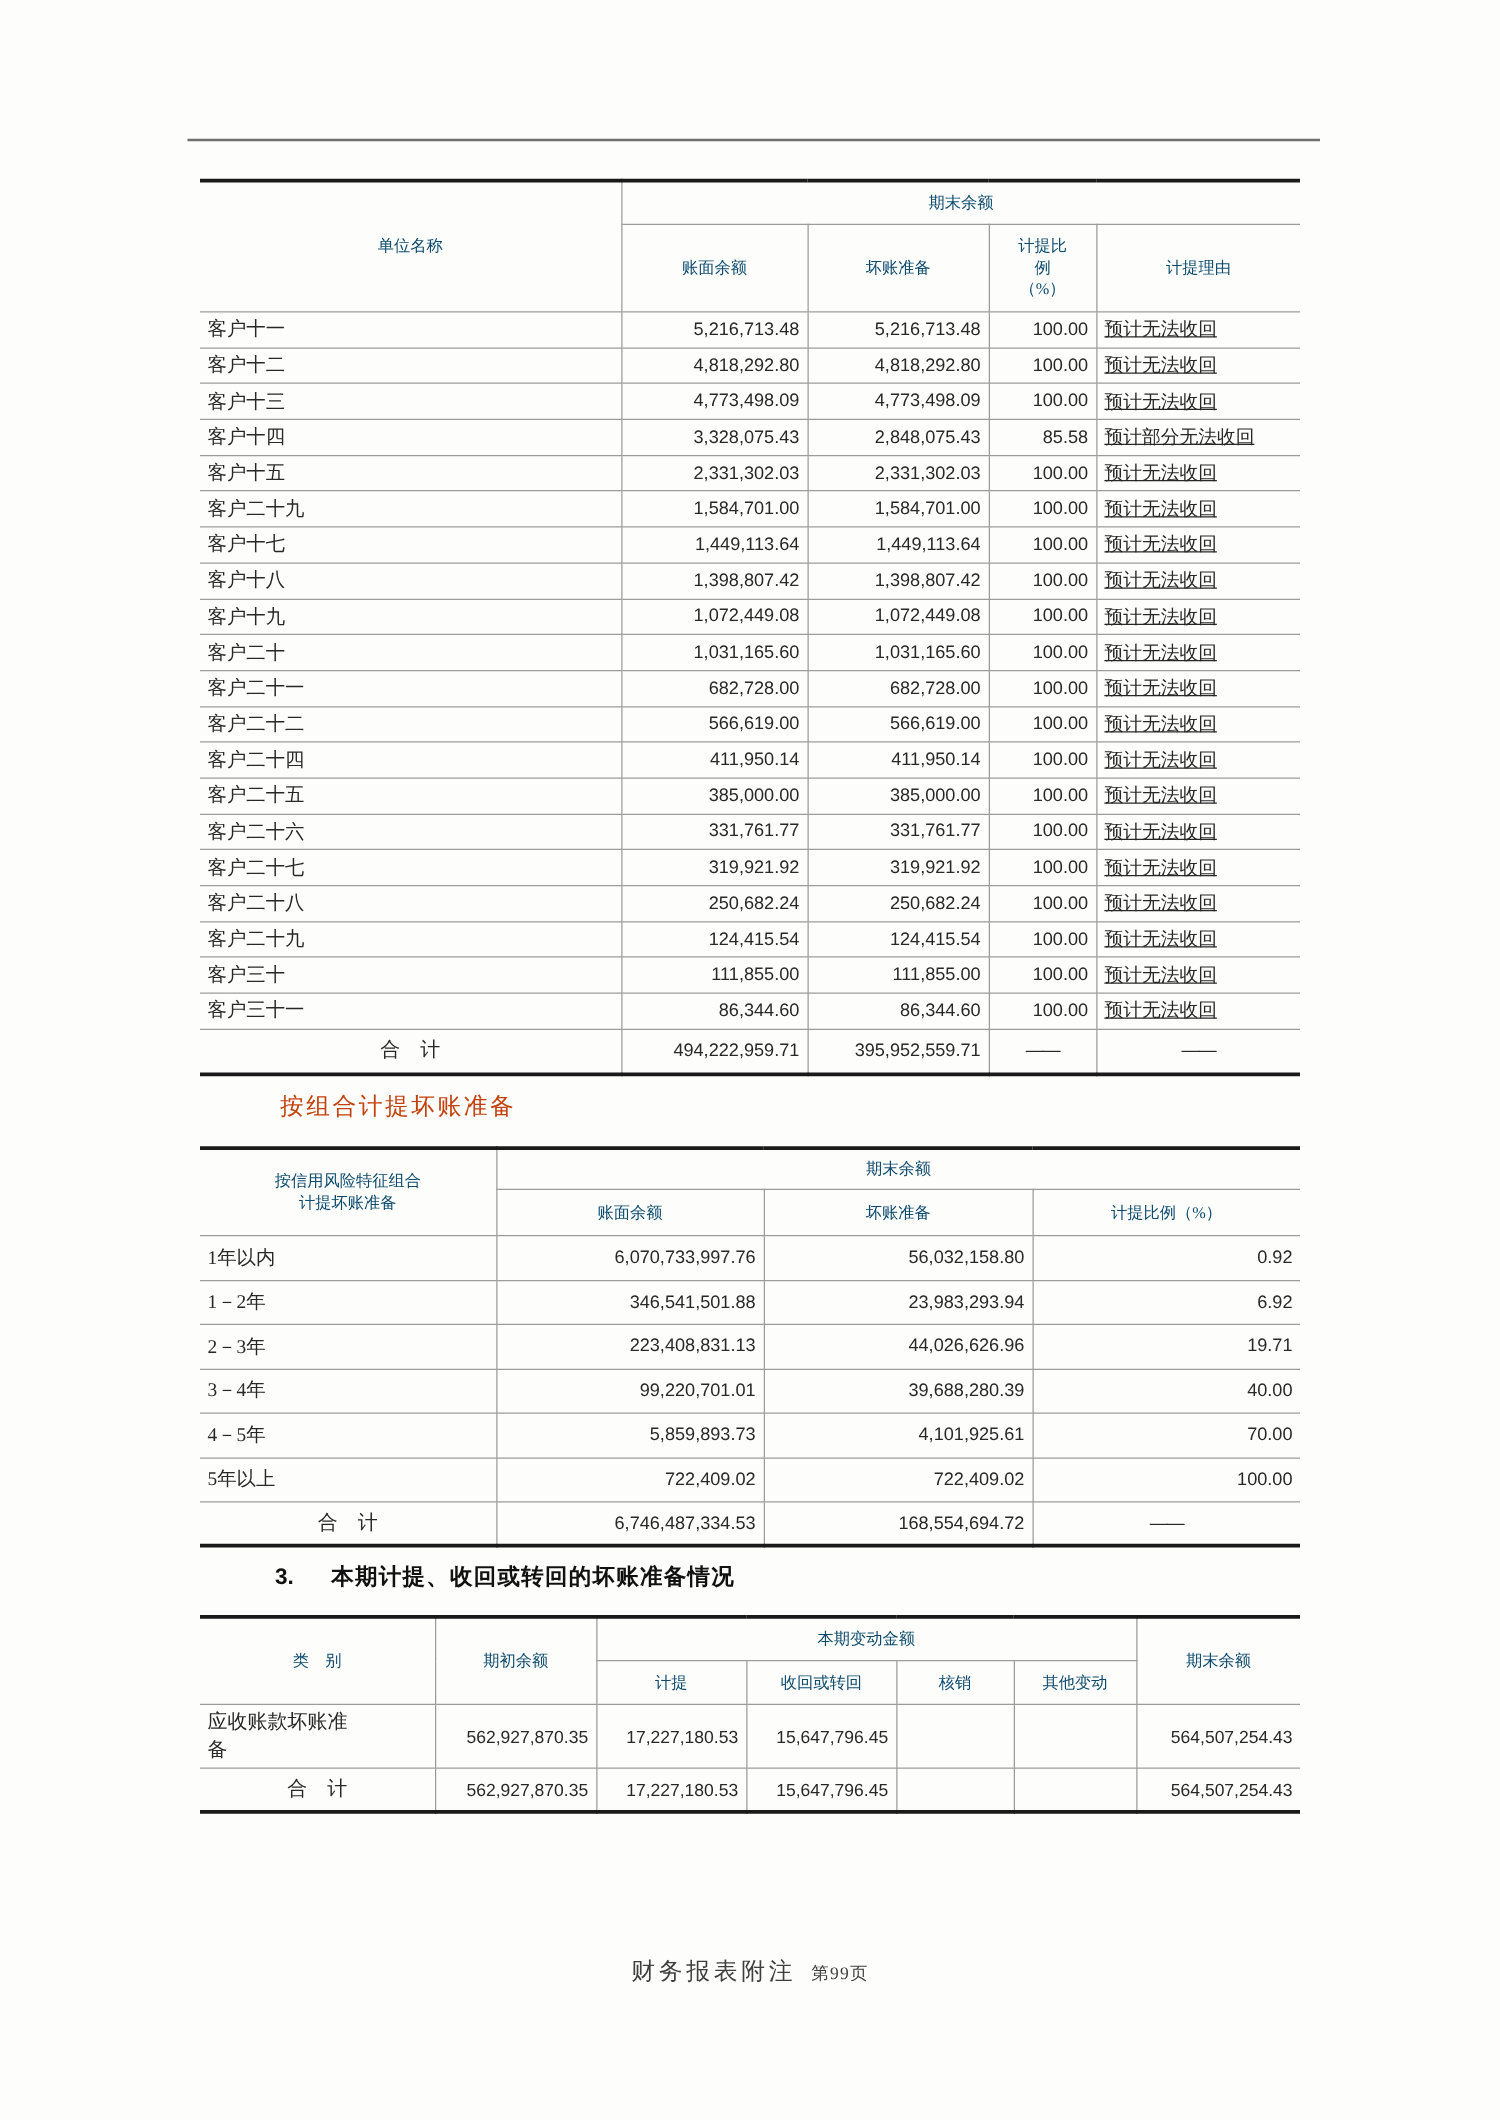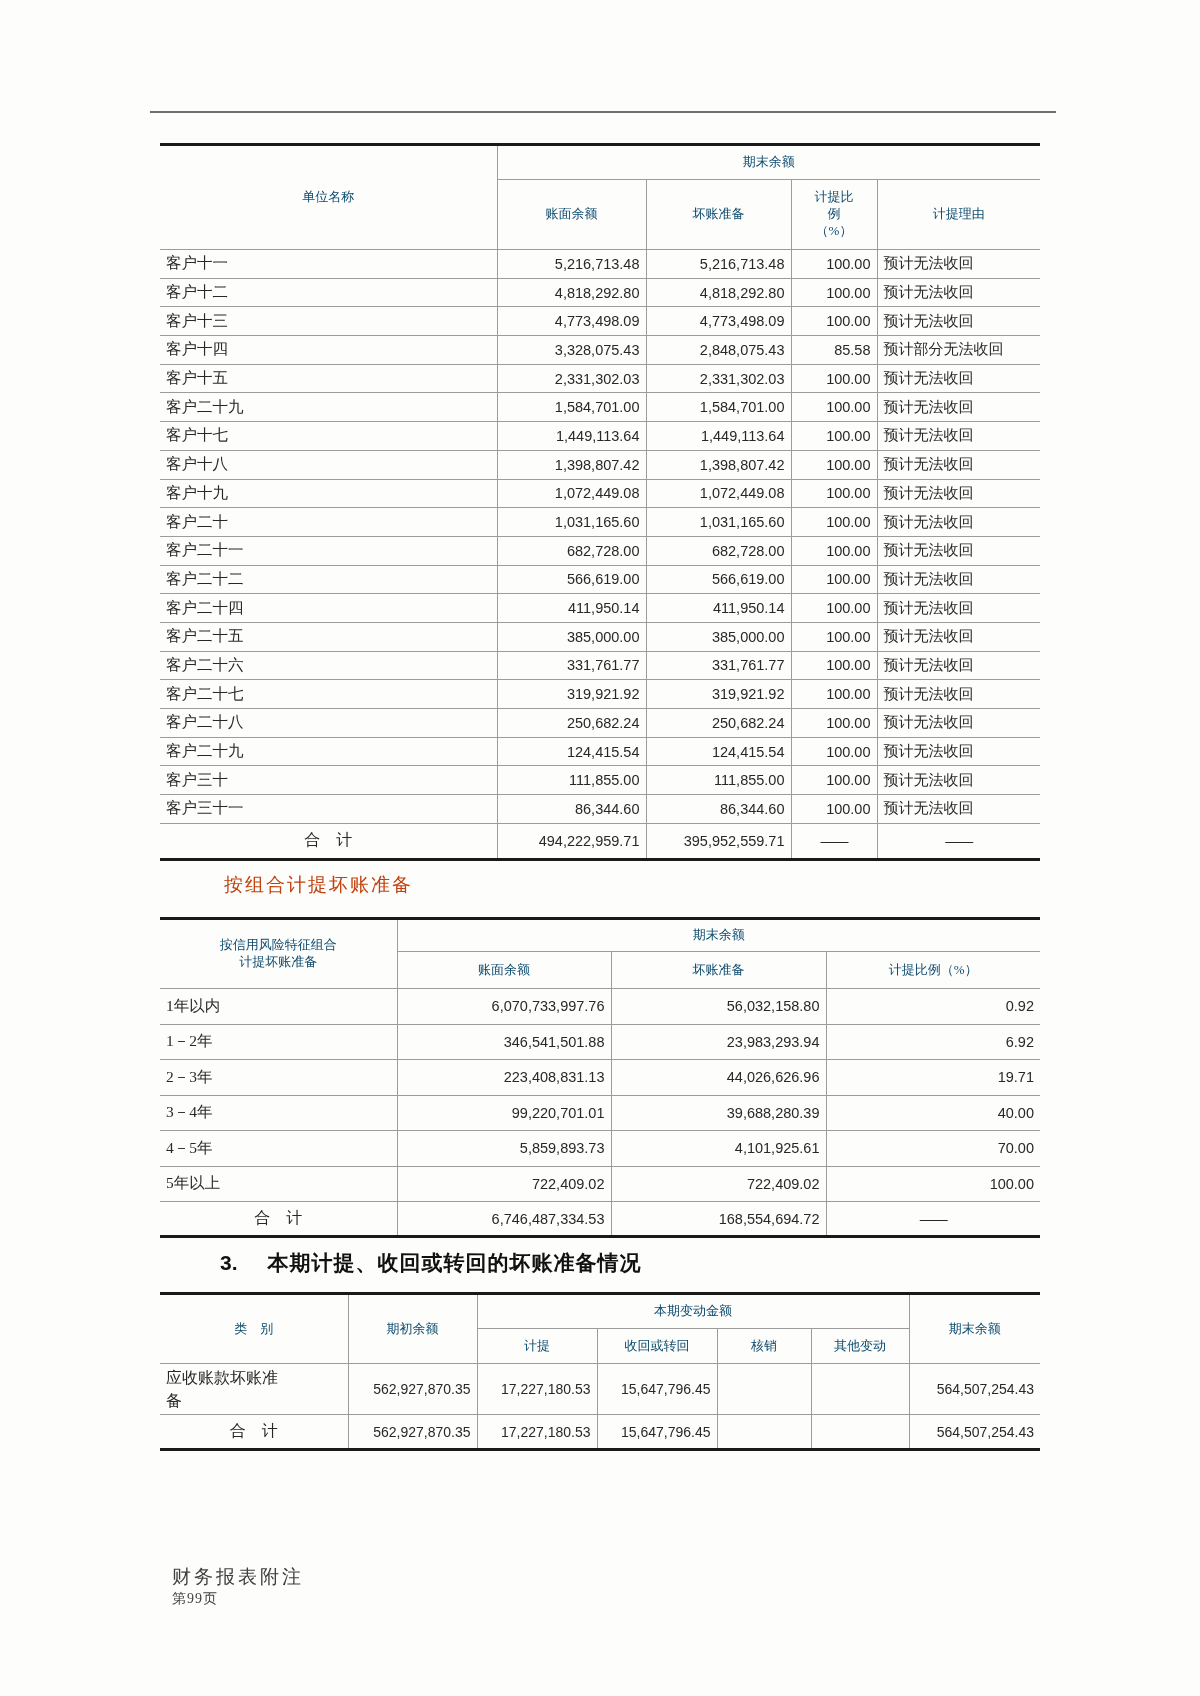--- a/index.html
+++ b/index.html
@@ -28,38 +28,38 @@
   .t2 tfoot tr{height:35px;}
 
   .t3{top:1292px;}
   .t3 thead tr{height:35px;}
   .t3 tbody tr{height:50px;}
   .t3 tfoot tr{height:35px;}
 
   .c-name{text-align:left;padding-left:13px;font-size:15.5px;}
   .c-num{text-align:right;padding-right:14px;font-family:"Liberation Sans",sans-serif;font-size:14.5px;}
   .c-ratio{text-align:right;padding-right:10px;font-family:"Liberation Sans",sans-serif;font-size:14.5px;}
-  .c-reason{text-align:left;padding-left:12px;font-size:15px;}
+  .c-reason{text-align:left;padding-left:12px;font-size:15px;text-decoration:underline;}
   .c-age{text-align:left;padding-left:16px;font-size:15.5px;}
   .c-num2{text-align:right;padding-right:16px;font-family:"Liberation Sans",sans-serif;font-size:14.5px;margin-left:12px;}
   .c-cat{text-align:left;padding-left:10px;font-size:16px;white-space:pre-line;line-height:1.45;}
   .c-num3{text-align:right;padding-right:8px;font-family:"Liberation Sans",sans-serif;font-size:14px;}
   .c-total-label{text-align:center;font-size:16px;}
   .c-dash{text-align:center;font-family:"Liberation Sans",sans-serif;font-size:14.5px;letter-spacing:-1px;}
 
   .heading-group{position:absolute;left:224px;top:872px;font-size:19px;letter-spacing:2px;color:#c2410c;}
-  .section-heading{position:absolute;left:160px;font-weight:700;font-size:21px;color:#111;
+  .section-heading{position:absolute;left:160px;font-weight:700;font-size:18px;color:#111;
         font-family:"Liberation Sans",sans-serif;}
   .s3{top:1249px;}
   .s4{top:1462px;}
   .sec-num{margin-left:60px;}
   .sec-title{margin-left:30px;letter-spacing:1px;}
 
   .footer{position:absolute;left:160px;top:1564px;width:880px;display:flex;justify-content:center;
-        align-items:baseline;color:#3f3f3f;flex-direction:column;}
+        align-items:baseline;color:#3f3f3f;}
   .footer-title{font-size:19px;letter-spacing:3px;}
   .footer-page{font-size:14px;margin-left:12px;letter-spacing:1px;}
 </style>
 </head>
 <body>
 
 <div class="page">
   <div class="top-rule"></div>
 
   <table class="tbl t1">

